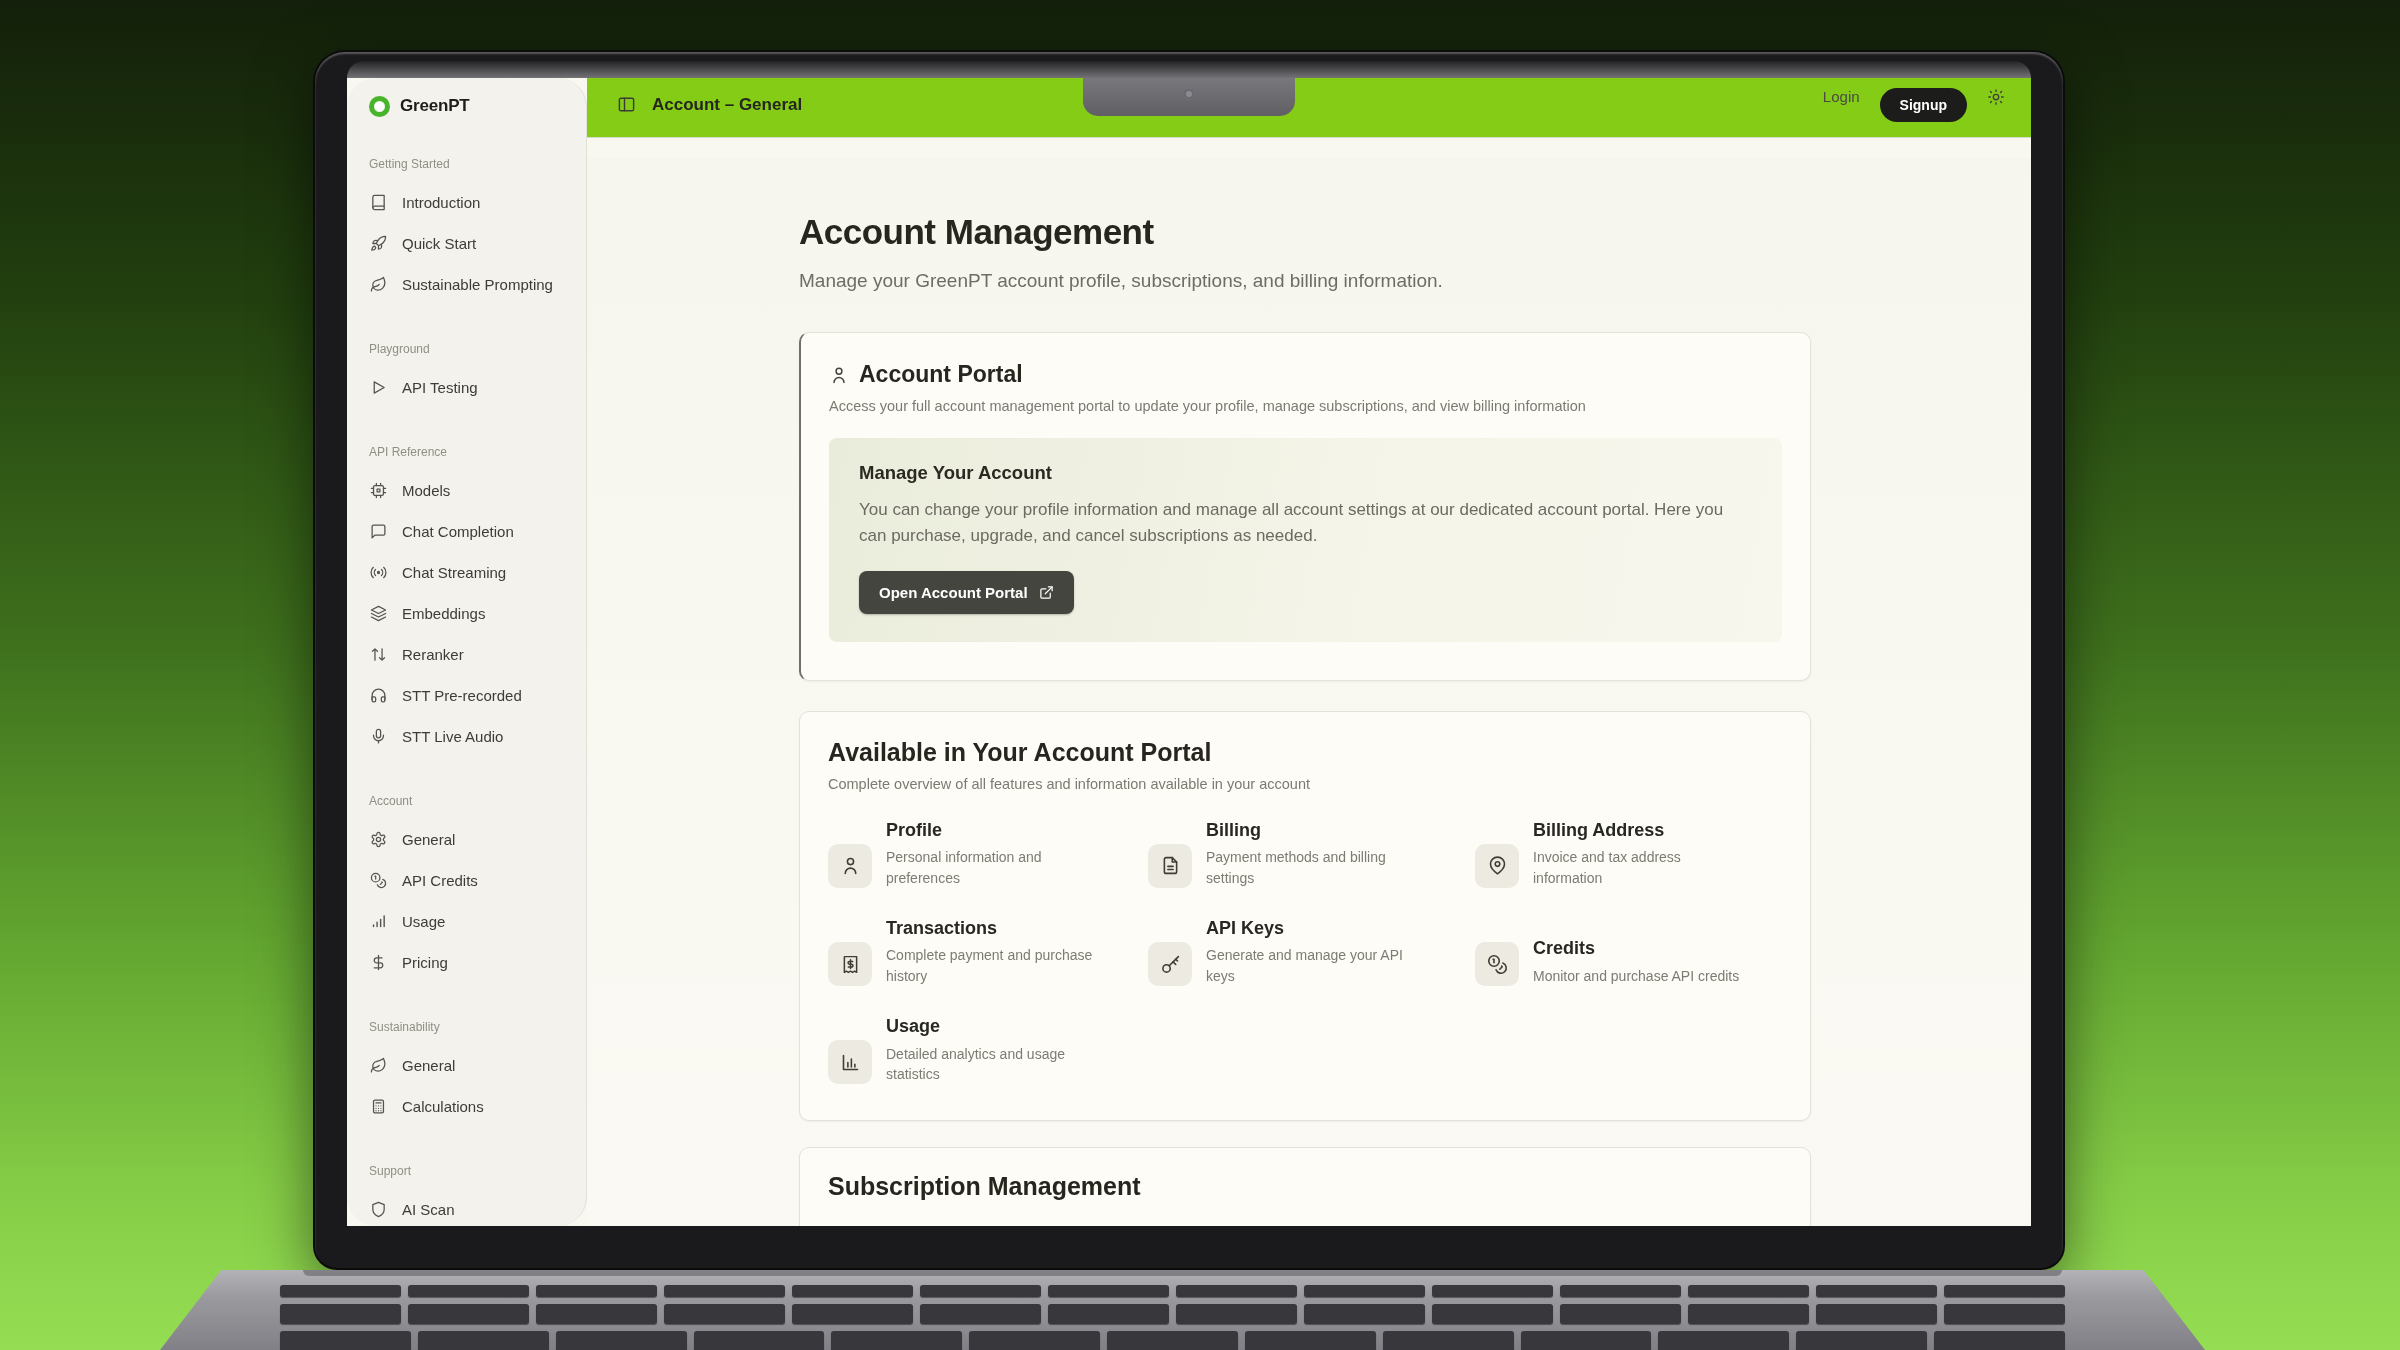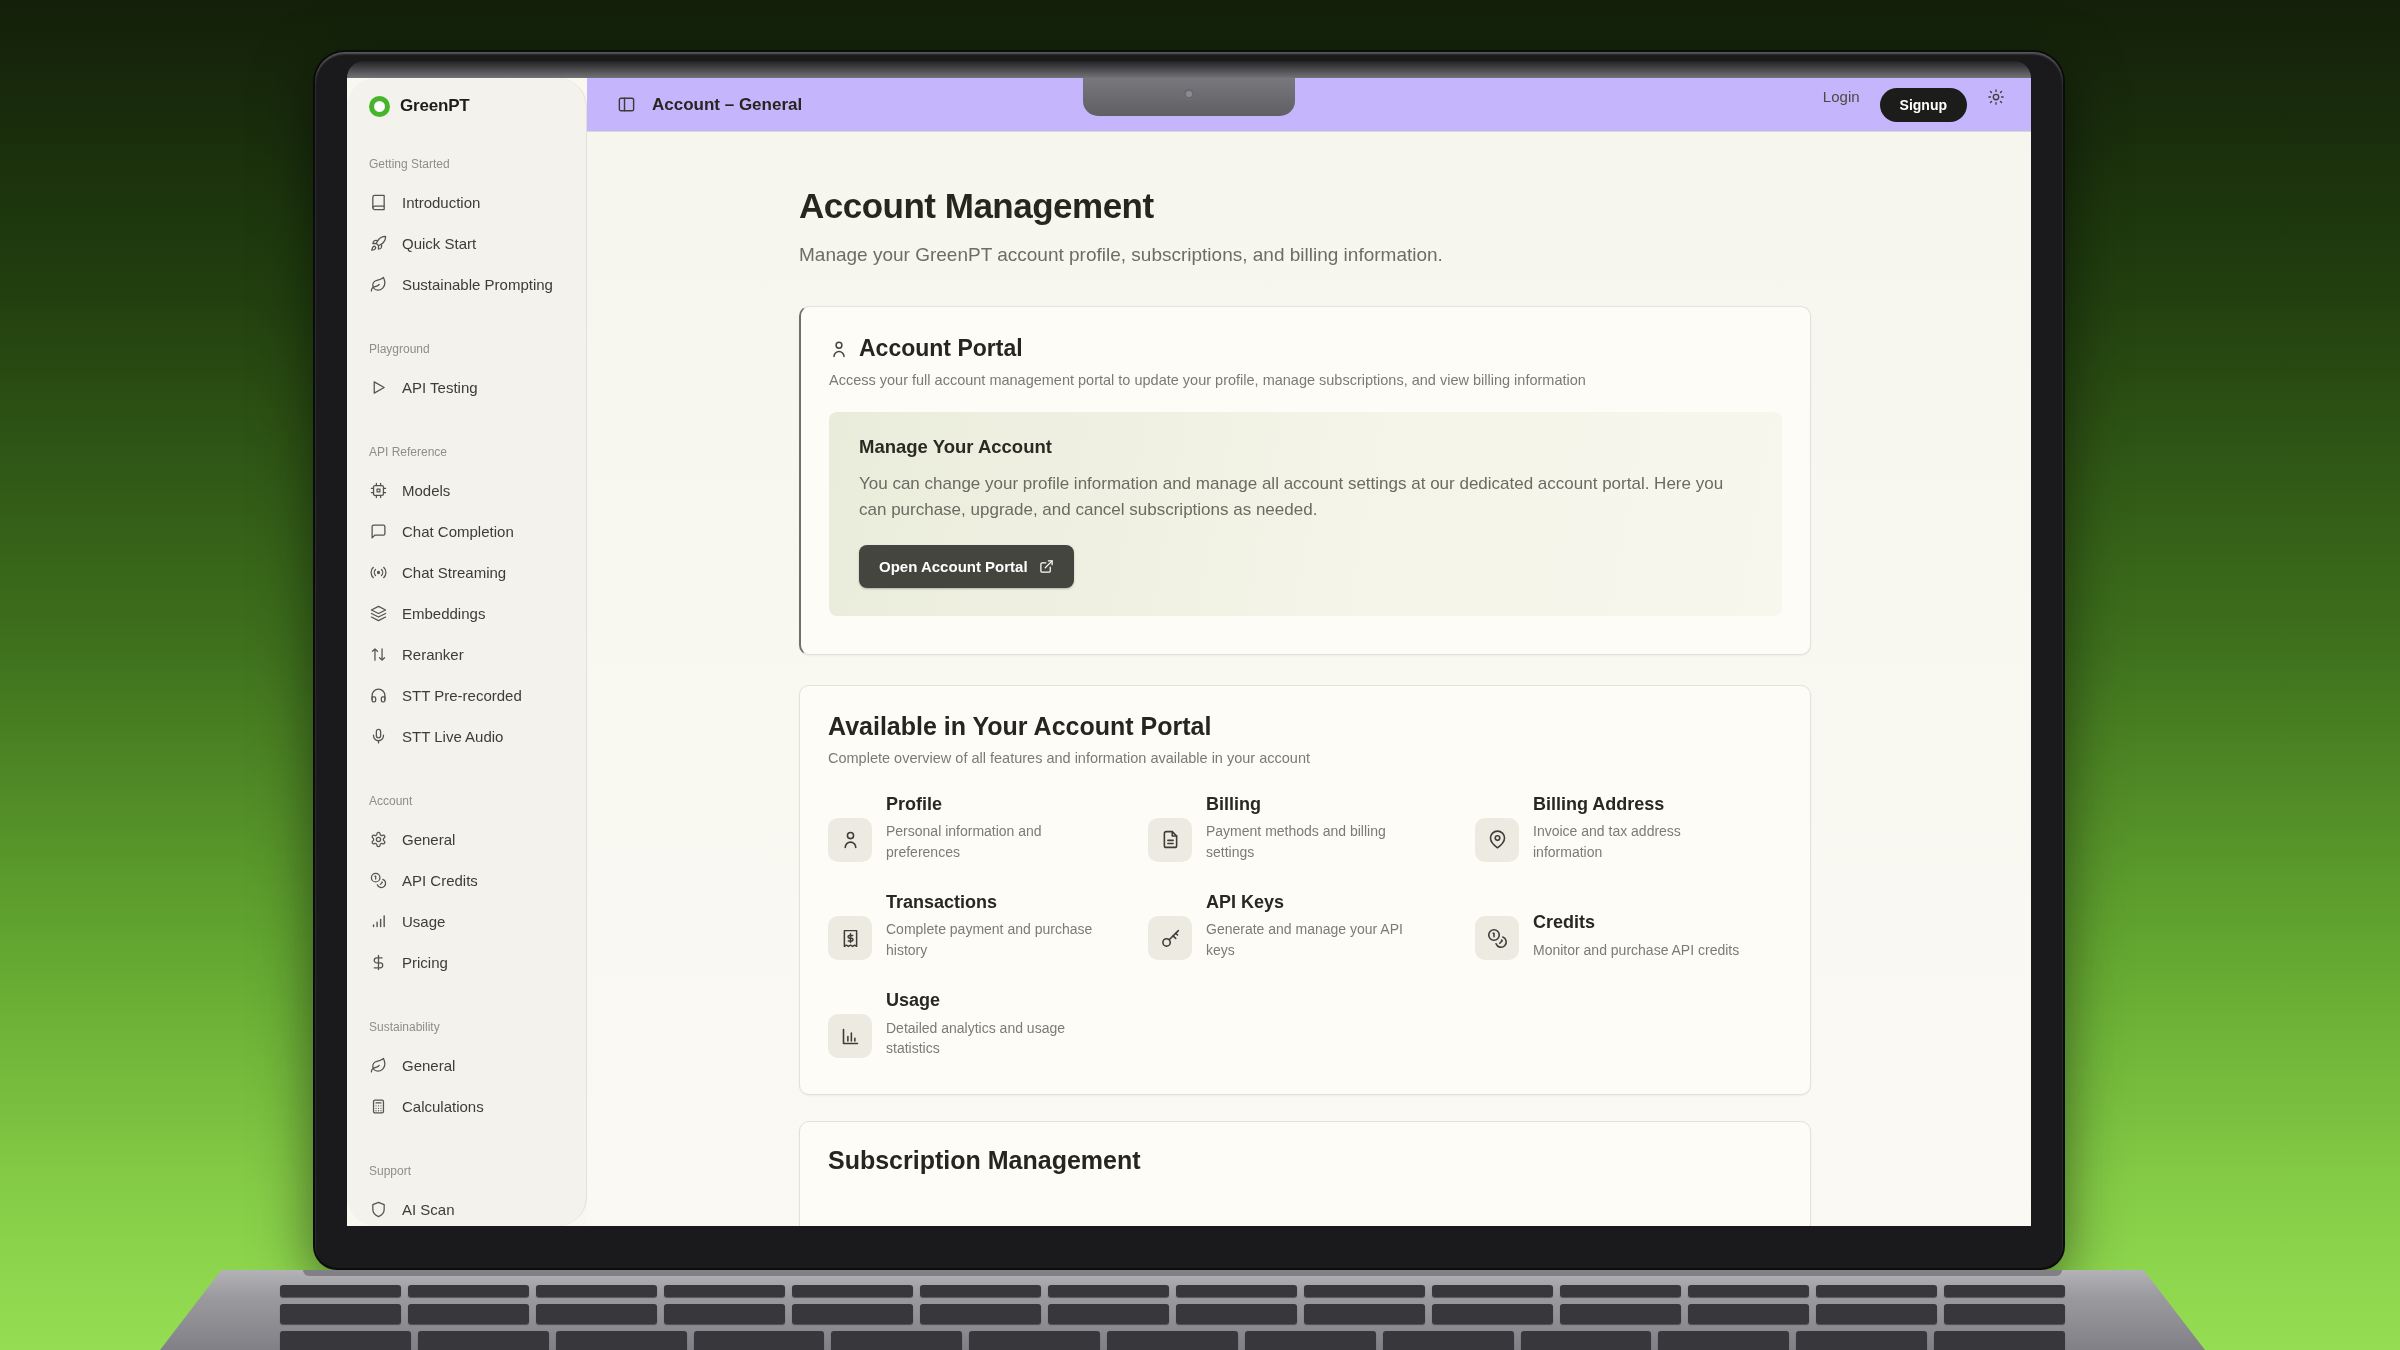--- a/index.html
+++ b/index.html
@@ -40,32 +40,32 @@
     background:#fff;box-shadow:inset 0 0 0 1px rgba(0,0,0,.05);}
   .logo-name{font-size:17px;font-weight:800;color:#1f1f1a;letter-spacing:-.2px;}
   .side-label{font-size:12px;color:#8f8f85;margin:34px 0 8px;line-height:20px;}
   .sidebar > .side-section:nth-of-type(1) .side-label{margin-top:22px;}
   .side-item{height:41px;display:flex;align-items:center;gap:15px;color:#3d3d37;cursor:pointer;}
   .side-item .ic{display:flex;width:18px;justify-content:center;color:#55554d;}
   .side-item .lbl{font-size:15px;}
 
   
   .main-col{flex:1;display:flex;flex-direction:column;min-width:0;}
-  .topbar{height:53px;flex-shrink:0;background:#c4b5fd;border-bottom:1px solid #dad9cd;
-    display:flex;align-items:center;padding:0 26px 0 30px;}
+  .topbar{height:53px;flex-shrink:0;background:#84cc16;border-bottom:1px solid #dad9cd;
+    display:flex;align-items:center;padding:0 26px 6px 30px;}
   .tb-toggle{display:flex;color:#3c3c36;cursor:pointer;}
   .tb-title{margin-left:16px;font-size:17px;font-weight:700;color:#26261f;}
   .tb-right{margin-left:auto;display:flex;gap:20px;}
   .tb-login{font-size:15px;color:#4b4b44;cursor:pointer;}
   .tb-signup{background:#1c1c1a;color:#fff;font-size:14px;font-weight:700;
     padding:9px 20px;border-radius:999px;border:none;cursor:pointer;}
   .tb-theme{display:flex;color:#3f3f39;cursor:pointer;}
 
   .main-scroll{flex:1;background:linear-gradient(180deg,#f7f6ee,#faf9f3);
-    overflow:hidden;padding:54px 0 16px 212px;box-sizing:border-box;}
+    overflow:hidden;padding:54px 0 16px 212px;box-sizing:border-box;margin-top:20px;}
   .page-title{font-size:35px;font-weight:800;color:#26261f;letter-spacing:-.5px;margin:0;}
   .page-subtitle{margin:18px 0 0;font-size:19px;color:#6d6d64;}
 
   .card{width:1012px;box-sizing:border-box;background:#fdfcf7;border:1px solid #e3e2d8;
     border-radius:10px;box-shadow:0 1px 2px rgba(0,0,0,.05);}
   .card.portal{margin-top:40px;border-left:2px solid #71716a;padding:28px 28px 38px;}
   .portal-head{display:flex;align-items:center;gap:10px;color:#26261f;}
   .portal-head .ic{display:flex;color:#45453e;}
   .portal-title{font-size:23px;font-weight:700;}
   .portal-desc{margin-top:10px;font-size:14.5px;color:#7b7b71;}

